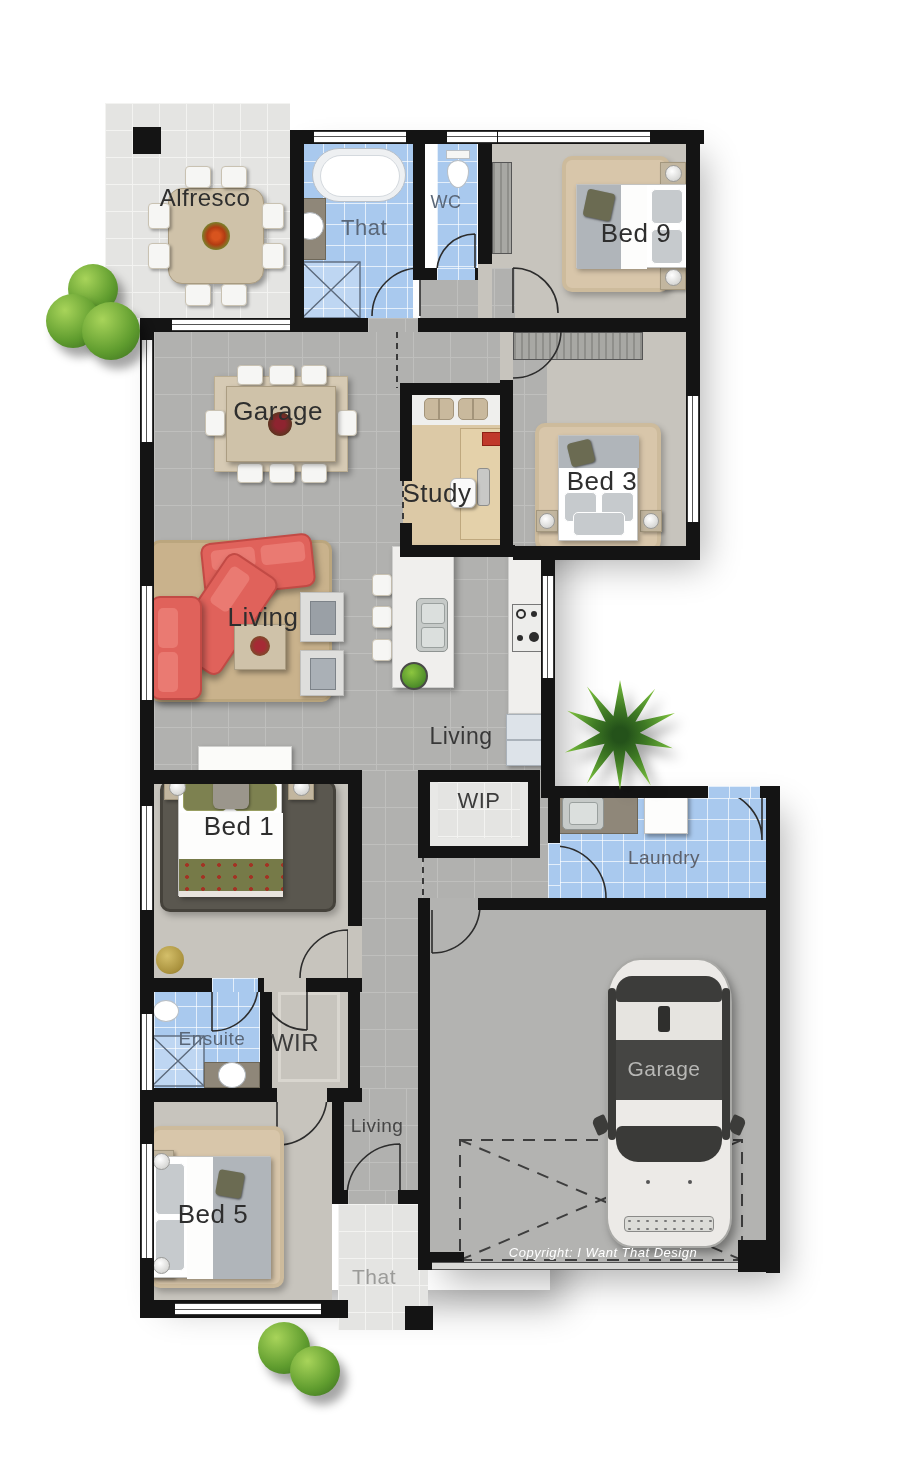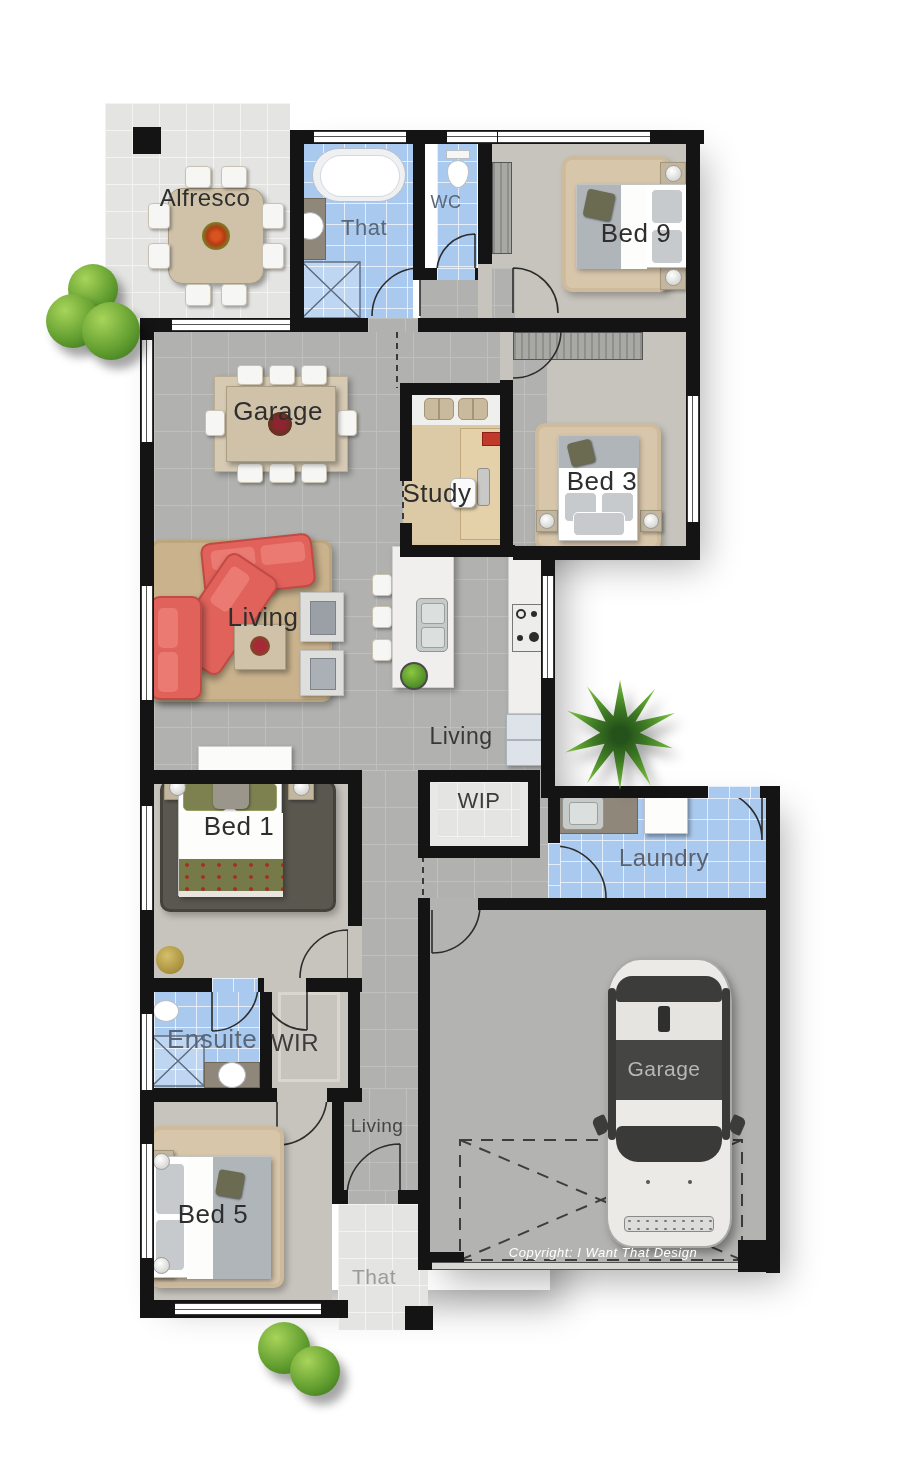--- a/index.html
+++ b/index.html
@@ -354,23 +354,23 @@
   <div class="lbl" style="left:205px;top:198px;font-size:24px">Alfresco</div>
   <div class="lbl lbl-blue" style="left:364px;top:228px;font-size:22px">That</div>
   <div class="lbl lbl-blue" style="left:446px;top:202px;font-size:18px">WC</div>
   <div class="lbl" style="left:636px;top:233px">Bed 9</div>
   <div class="lbl" style="left:278px;top:411px">Garage</div>
   <div class="lbl" style="left:437px;top:493px">Study</div>
   <div class="lbl" style="left:602px;top:481px">Bed 3</div>
   <div class="lbl" style="left:263px;top:617px">Living</div>
   <div class="lbl" style="left:461px;top:736px;font-size:23px;color:#383838">Living</div>
   <div class="lbl" style="left:479px;top:801px;font-size:22px;color:#3c3c3c">WIP</div>
-  <div class="lbl" style="left:664px;top:858px;font-size:24px;color:#5d616b">Laundry</div>
+  <div class="lbl" style="left:664px;top:858px;font-size:19px;color:#5d616b">Laundry</div>
   <div class="lbl" style="left:239px;top:826px">Bed 1</div>
-  <div class="lbl lbl-blue" style="left:212px;top:1039px;font-size:26px">Ensuite</div>
+  <div class="lbl lbl-blue" style="left:212px;top:1039px;font-size:19px">Ensuite</div>
   <div class="lbl" style="left:295px;top:1043px;font-size:24px;color:#3c3c3c">WIR</div>
   <div class="lbl" style="left:377px;top:1126px;font-size:19px;color:#454545">Living</div>
   <div class="lbl" style="left:664px;top:1069px;font-size:21px;color:var(--label-light,#b7b7b5)">Garage</div>
   <div class="lbl" style="left:213px;top:1214px">Bed 5</div>
   <div class="lbl" style="left:374px;top:1277px;font-size:21px;color:#9b9b99">That</div>
   <div class="lbl" style="left:603px;top:1252px;font-size:13px;font-style:italic;color:#ffffff">Copyright: I Want That Design</div>
 
   <div style="left:40px;top:258px;width:120px;height:120px">
     <div class="bush" style="left:28px;top:6px;width:50px;height:50px"></div>
     <div class="bush" style="left:6px;top:36px;width:54px;height:54px"></div>

